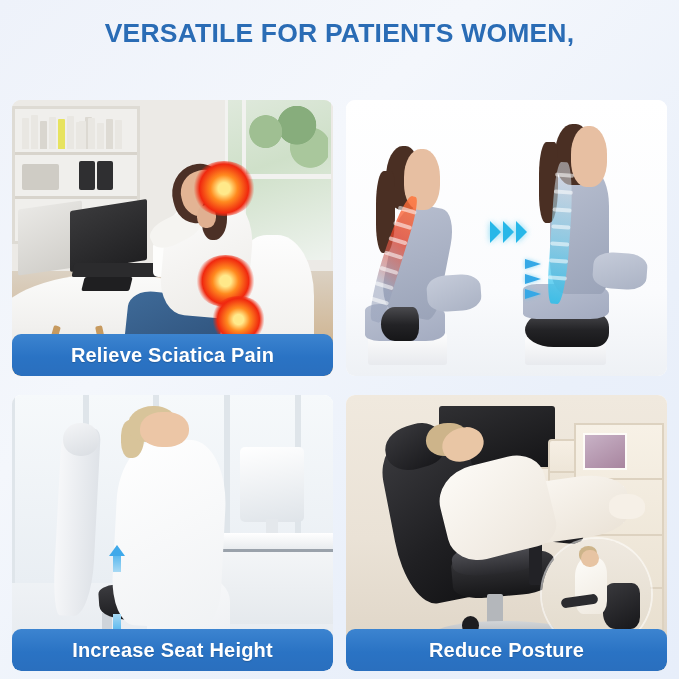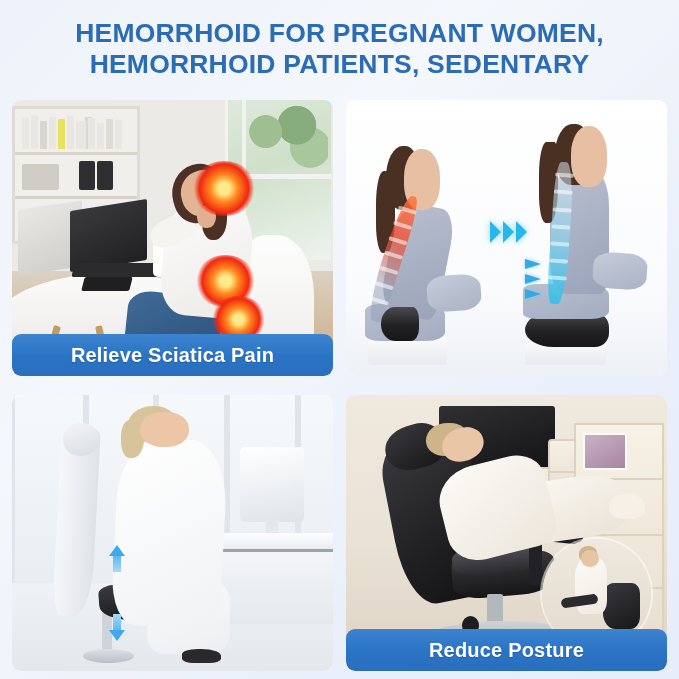--- a/index.html
+++ b/index.html
@@ -399,22 +399,21 @@
     box-shadow:0 0 0 2px rgba(255,255,255,.85);
     color:#fff; font-size:17px; font-weight:bold; line-height:26px; text-align:center;
   }
 </style>
 </head>
 <body>
 
 <div id="page">
 
   <div class="title-wrap">
-    <span class="title-line">HEMORRHOID FOR PREGNANT WOMEN,</span>
-    <span class="title-line">HEMORRHOID PATIENTS, SEDENTARY</span>
+    <span class="title-line">VERSATILE FOR PATIENTS WOMEN,</span>
   </div>
 
   <div class="grid">
 
     <div class="panel">
       <div class="photo p1">
         <div class="wall"></div>
         <div class="window">
             <div class="foliage"></div>
           </div>
@@ -559,20 +558,21 @@
 
         <div class="arr-up" style="left:30%;bottom:36%">
           <div class="ah"></div>
             <div class="as"></div>
         </div>
         <div class="arr-dn" style="left:30%;bottom:11%">
           <div class="as"></div>
             <div class="ah"></div>
         </div>
       </div>
+      <div class="caption">Increase Seat Height</div>
     </div>
 
     <div class="panel">
       <div class="photo p4">
         <div class="tv"></div>
         <div class="cab"></div>
         <div class="drawer"></div>
         <div class="shelf">
           <div class="ln" style="top:26%"></div>
           <div class="ln" style="top:53%"></div>

